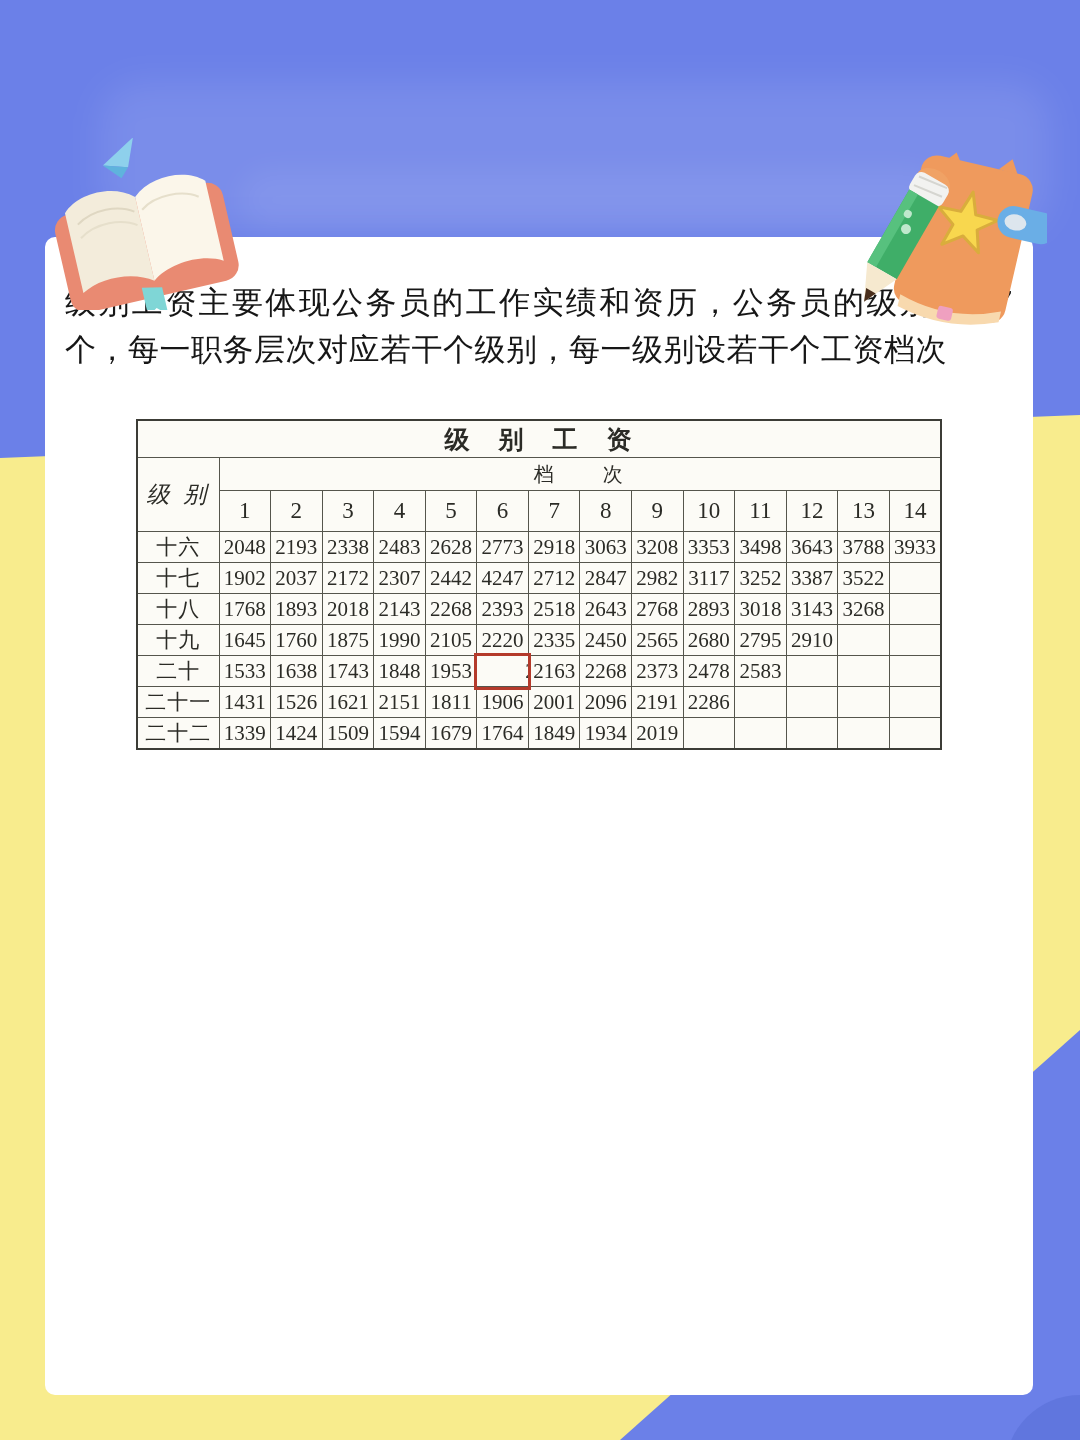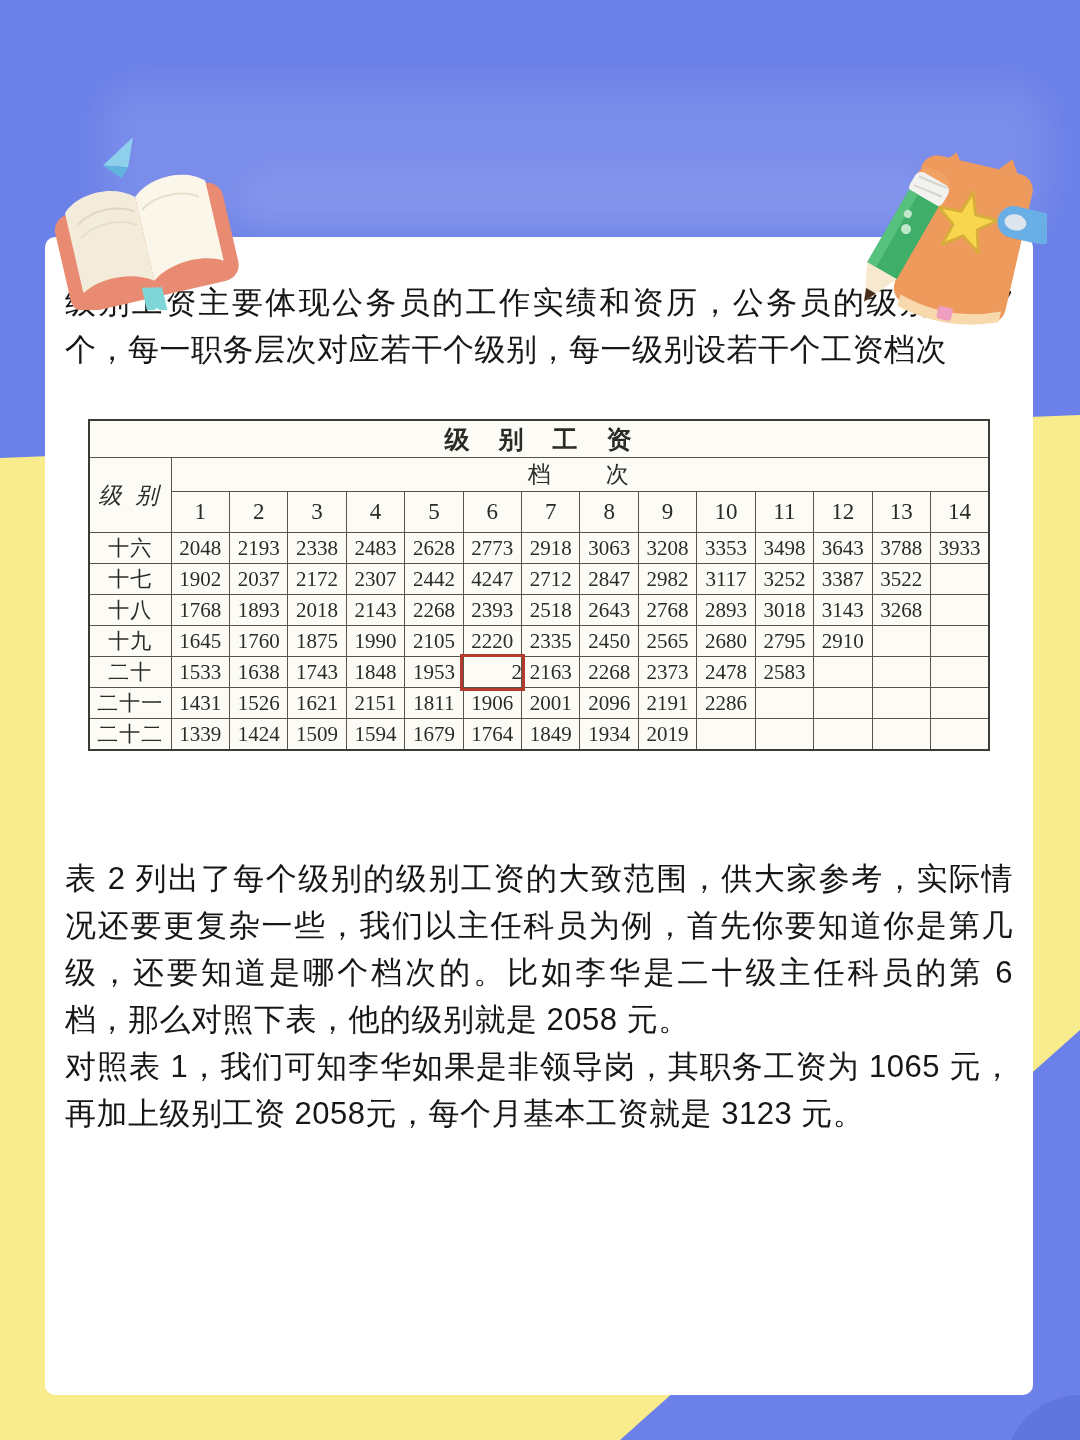--- a/index.html
+++ b/index.html
@@ -22,30 +22,30 @@
   .deco{position:absolute;pointer-events:none;}
   #deco-left{left:46px;top:138px;width:205px;height:172px;}
   #deco-right{left:842px;top:146px;width:205px;height:192px;}
 
   .para{margin:0 20px;color:#161616;font-size:31px;line-height:47px;
     font-weight:500;text-align:justify;letter-spacing:.5px;}
   #intro{padding-top:42px;}
   #body-text{margin-top:104px;}
 
   
-  .table-wrap{margin:46px auto 0;width:902px;}
+  .table-wrap{margin:46px auto 0;width:806px;}
   table.salary{width:100%;border-collapse:collapse;table-layout:fixed;
     background:#fcfbf6;border:2px solid #3c3c36;
     font-family:"Liberation Serif","DejaVu Serif",serif;color:#2b2b26;}
   table.salary td{border:1px solid #55554c;text-align:center;vertical-align:middle;
     overflow:hidden;white-space:nowrap;}
   td.t-title{height:34px;font-size:25px;font-weight:bold;letter-spacing:2px;
     border-bottom:3px double #3c3c36;}
   td.grade-head{font-size:23px;letter-spacing:4px;font-style:italic;}
-  td.tier-head{height:30px;font-size:23px;letter-spacing:3px;}
+  td.tier-head{height:30px;font-size:20px;letter-spacing:3px;}
   tr.tier-row td{height:38px;font-size:23px;}
   tbody td{height:23px;font-size:21px;}
   td.grade-cell{font-size:21px;letter-spacing:1px;}
   td.hl{outline:3px solid #b43a2b;outline-offset:0;position:relative;z-index:2;padding-left:48px;}
   col.c-grade{width:82px;}
 </style>
 </head>
 <body>
 
 <div class="bg-streak"></div>
@@ -217,24 +217,20 @@
             <td></td>
             <td></td>
             <td></td>
             <td></td>
             <td></td>
           </tr>
         </tbody>
     </table>
   </div>
 
-  <div id="body-text">
-    <p class="para">表 2 列出了每个级别的级别工资的大致范围，供大家参考，实际情况还要更复杂一些，我们以主任科员为例，首先你要知道你是第几级，还要知道是哪个档次的。比如李华是二十级主任科员的第 6 档，那么对照下表，他的级别就是 2058 元。</p>
-    <p class="para">对照表 1，我们可知李华如果是非领导岗，其职务工资为 1065 元，再加上级别工资 2058元，每个月基本工资就是 3123 元。</p>
-  </div>
 </div>
 
 <svg id="deco-left" class="deco" viewBox="0 0 205 172">
   <g transform="translate(52,8) rotate(-14)">
     <polygon points="0,20 36,0 24,28" fill="#8ed0ec"></polygon>
     <polygon points="0,20 24,28 15,37" fill="#5fb3dd"></polygon>
   </g>
   <path d="M135,48 q3,13 15,16 q-12,3 -15,16 q-3,-13 -15,-16 q12,-3 15,-16 z" fill="#f3cd55"></path>
   <g transform="rotate(-13 100 115)">
     <rect x="16" y="60" width="172" height="100" rx="16" fill="#e98a72"></rect>

